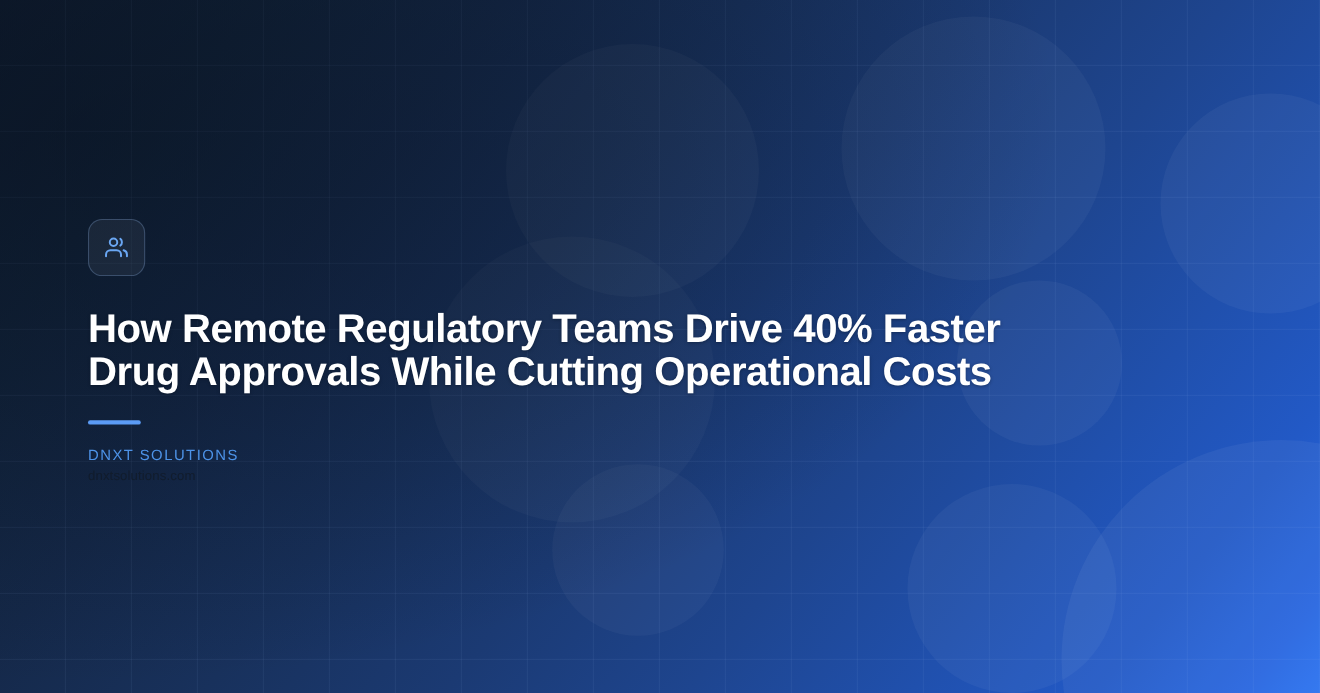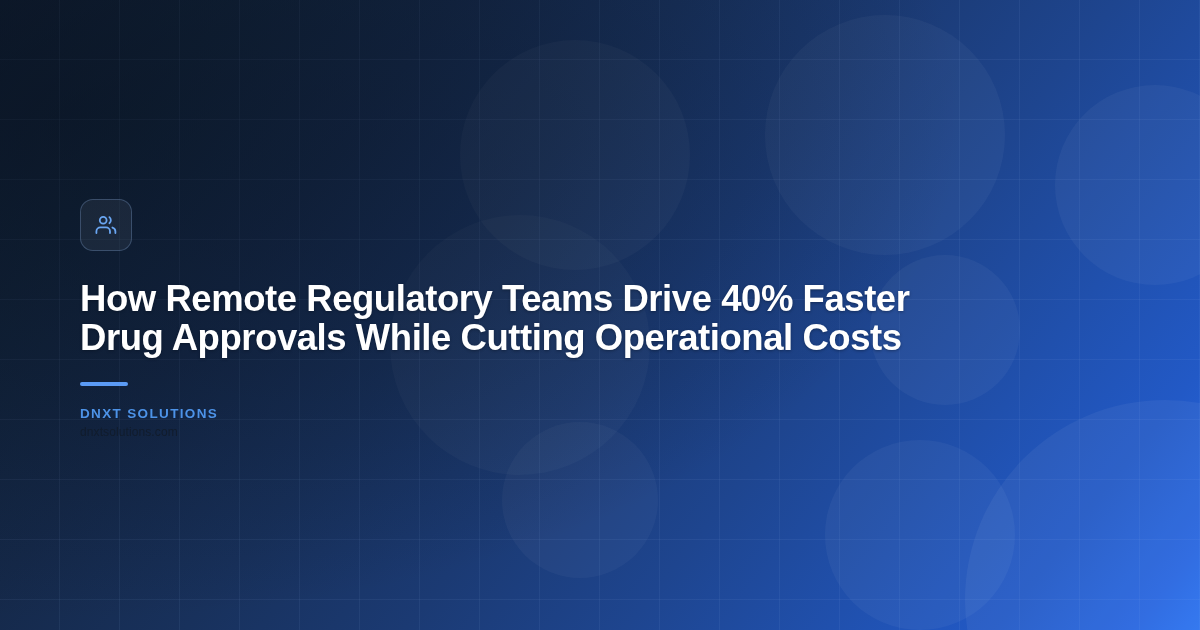--- a/index.html
+++ b/index.html
@@ -87,21 +87,21 @@
   .accent-bar {
     margin-top:25px;
     width:48px; height:4px;
     border-radius:2px;
     background:#5b9bf5;
   }
 
   .brand {
     margin-top:20px;
     font-size:13.5px;
-    font-weight:bold;
+    font-weight:normal;
     letter-spacing:1.35px;
     color:#4d93e8;
     text-transform:uppercase;
   }
 
   .url {
     margin-top:4px;
     font-size:12px;
     font-weight:normal;
     letter-spacing:0.1px;

